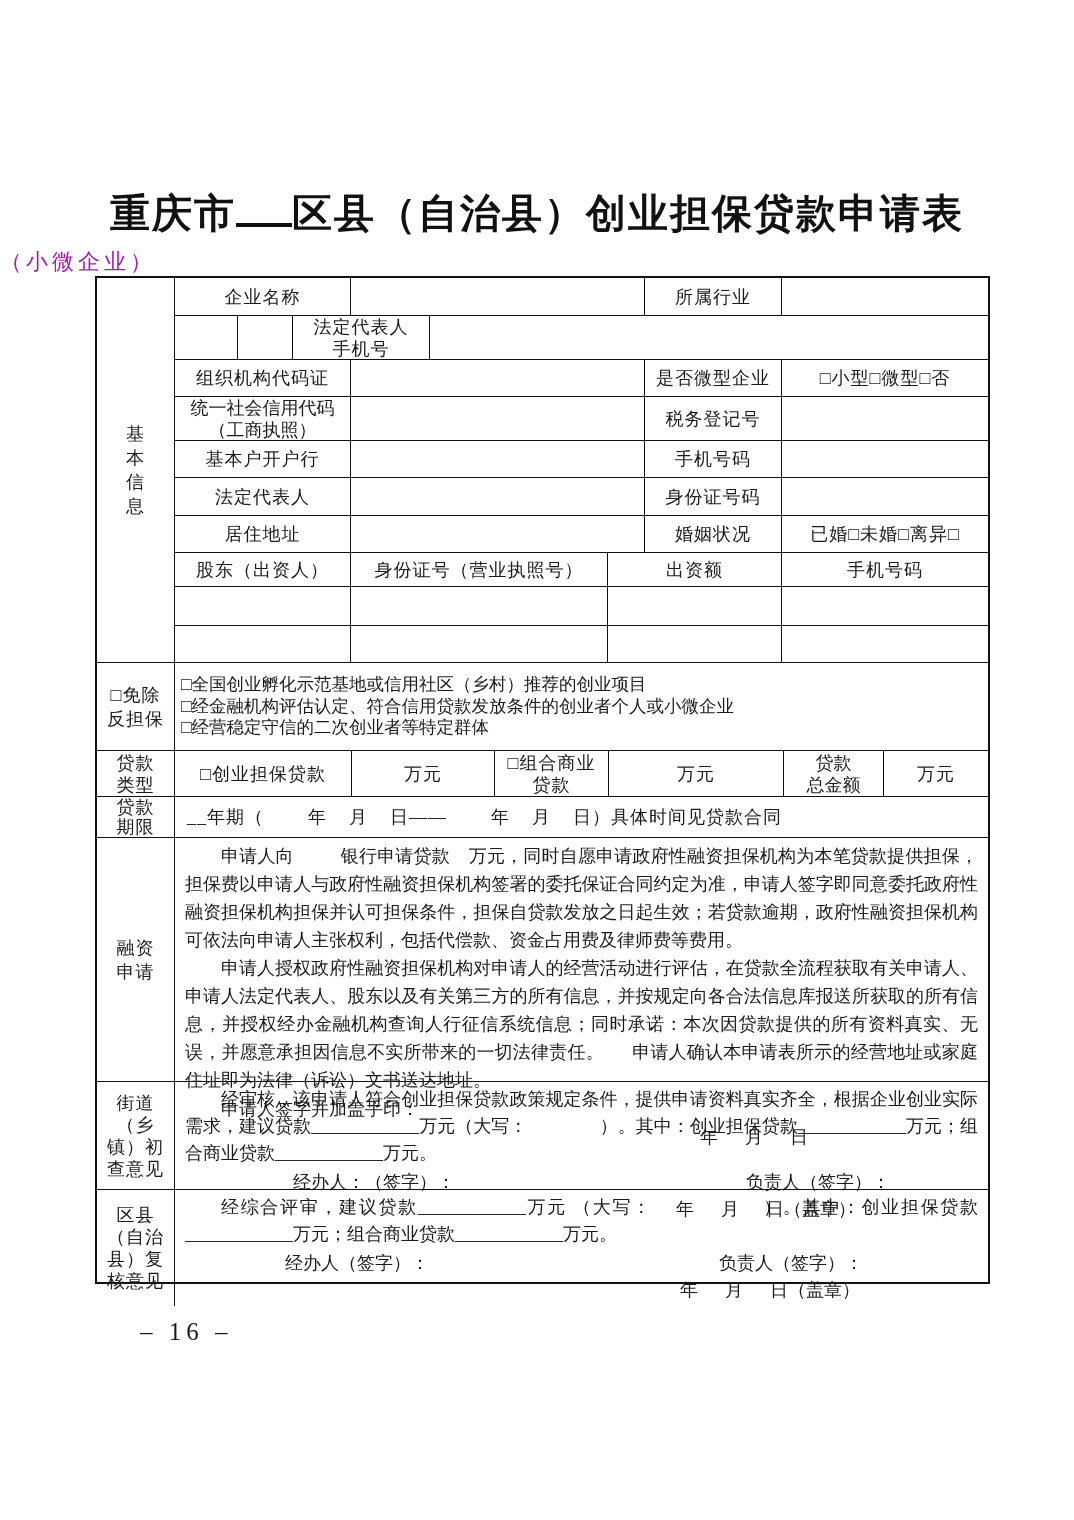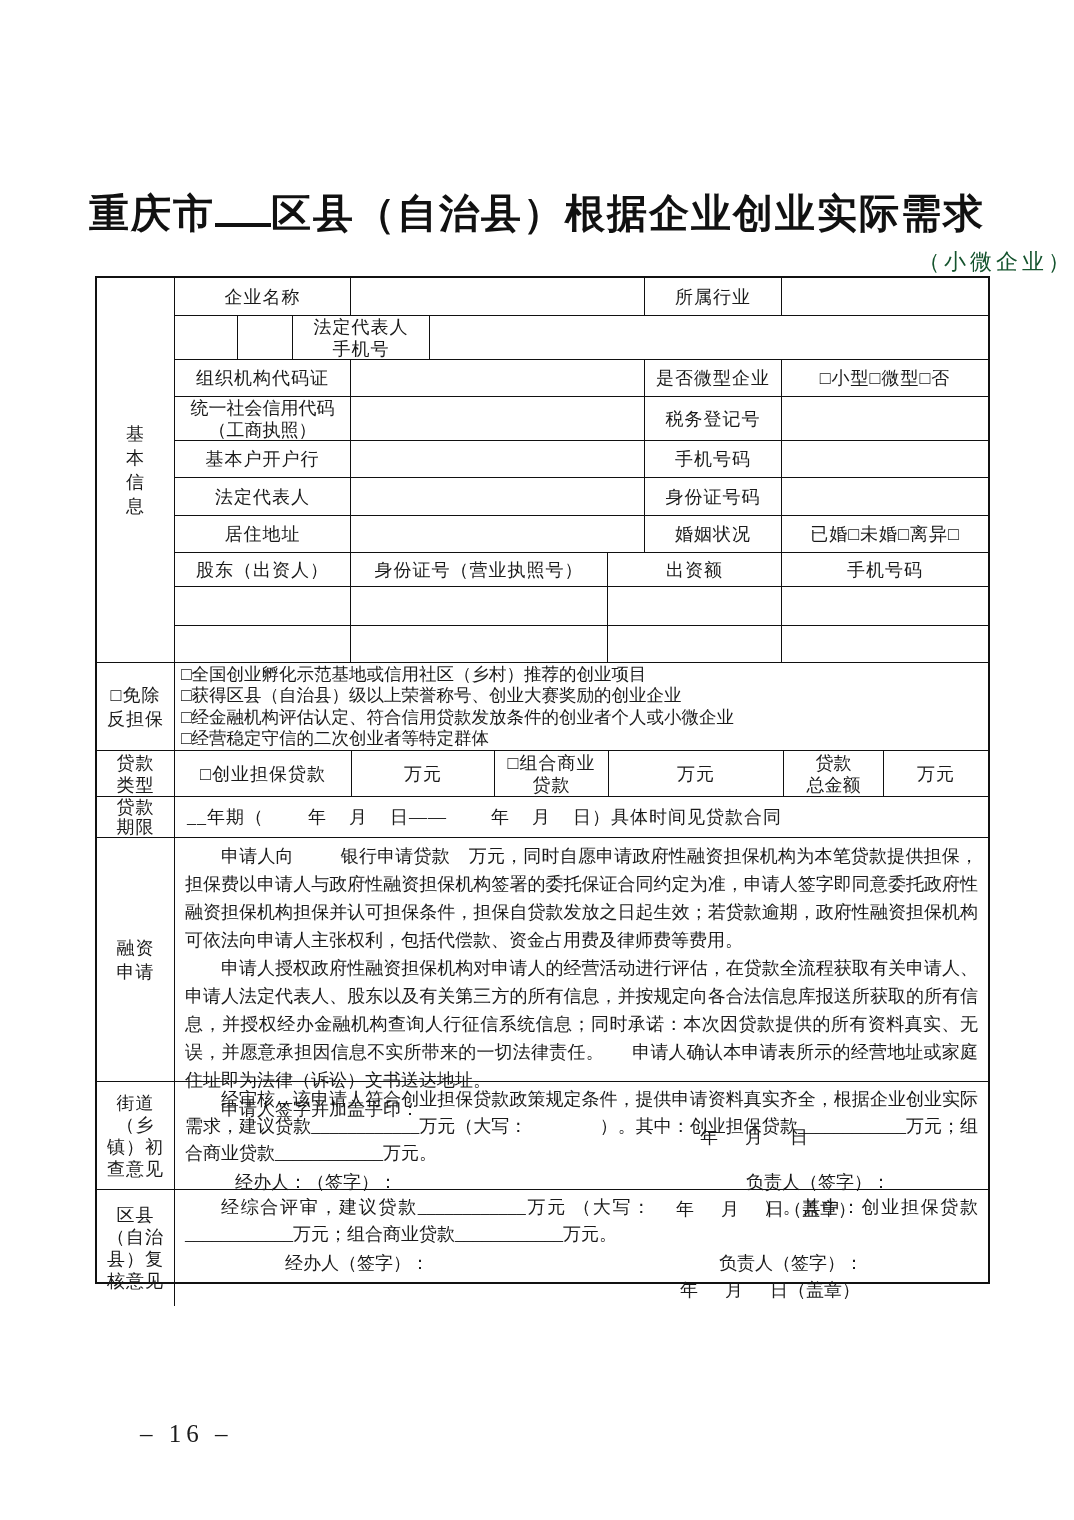--- a/index.html
+++ b/index.html
@@ -8,22 +8,22 @@
     font-family:"Liberation Serif","DejaVu Serif",serif;overflow:hidden;
   }
   .prewrap{white-space:pre-wrap;}
   .doc-title{
     position:absolute;top:186px;left:0;width:100%;text-align:center;
     font-family:"Liberation Sans","DejaVu Sans",sans-serif;font-weight:700;
     font-size:40px;letter-spacing:2px;color:#111;
   }
   .title-blank{display:inline-block;width:56px;height:34px;border-bottom:4px solid #111;vertical-align:baseline;}
   .doc-subtitle{
-    position:absolute;top:247px;left:0;width:100%;text-align:right;
-    font-size:22px;letter-spacing:4px;color:#14532d;
+    position:absolute;top:247px;left:0;width:100%;text-align:left;
+    font-size:22px;letter-spacing:4px;color:#a21caf;
   }
   .form{
     position:absolute;left:95px;top:276px;width:895px;height:1008px;
     border:2px solid #111;box-sizing:border-box;display:flex;flex-direction:column;
     font-size:18px;
   }
   .sec{display:flex;flex-shrink:0;border-bottom:1px solid #111;box-sizing:border-box;}
   .sec:last-child{border-bottom:none;}
   .col-a{
     width:78px;flex-shrink:0;border-right:1px solid #111;box-sizing:border-box;
@@ -47,21 +47,21 @@
   .term-cell{justify-content:flex-start;text-align:left;padding-left:12px;}
   .sign-row{display:flex;margin-top:2px;}
   .date-row{width:fit-content;}
 </style>
 </head>
 <body>
 
 <div class="page">
 
   <div class="doc-title">
-    <span>重庆市</span><span class="title-blank"></span><span>区县（自治县）根据企业创业实际需求</span>
+    <span>重庆市</span><span class="title-blank"></span><span>区县（自治县）创业担保贷款申请表</span>
   </div>
   <div class="doc-subtitle">（小微企业）</div>
 
   <div class="form">
 
     <div class="sec" style="height:385px">
       <div class="col-a prewrap">基
 本
 信
 息</div>
@@ -129,21 +129,20 @@
           <div class="cell grow"></div>
         </div>
       </div>
     </div>
 
     <div class="sec" style="height:88px">
       <div class="col-a prewrap">□免除
 反担保</div>
       <div class="waiver-lines">
         <div>□全国创业孵化示范基地或信用社区（乡村）推荐的创业项目</div>
-        <div>□获得区县（自治县）级以上荣誉称号、创业大赛奖励的创业企业</div>
         <div>□经金融机构评估认定、符合信用贷款发放条件的创业者个人或小微企业</div>
         <div>□经营稳定守信的二次创业者等特定群体</div>
       </div>
     </div>
 
     <div class="sec" style="height:46px">
       <div class="col-a prewrap" style="line-height:22px">贷款
 类型</div>
       <div class="rows">
         <div class="row" style="height:45px">
@@ -181,21 +180,21 @@
     </div>
 
     <div class="sec" style="height:108px">
       <div class="col-a prewrap" style="line-height:22px">街道
 （乡
 镇）初
 查意见</div>
       <div class="rows txt" style="line-height:27px">
         <p class="prewrap">经审核，该申请人符合创业担保贷款政策规定条件，提供申请资料真实齐全，根据企业创业实际需求，建议贷款____________万元（大写：                ）。其中：创业担保贷款____________万元；组合商业贷款____________万元。</p>
         <div class="sign-row">
-          <span style="margin-left:50px">经办人：（签字）：</span>
+          <span style="margin-left:108px">经办人：（签字）：</span>
           <span style="margin-left:auto;margin-right:88px">负责人（签字）：</span>
         </div>
         <div class="date-row prewrap" style="margin-left:auto;margin-right:122px">年      月      日（盖章）</div>
       </div>
     </div>
 
     <div class="sec" style="flex:1">
       <div class="col-a prewrap" style="line-height:22px">区县
 （自治
 县）复
@@ -205,15 +204,15 @@
         <div class="sign-row">
           <span style="margin-left:100px">经办人（签字）：</span>
           <span style="margin-left:auto;margin-right:115px">负责人（签字）：</span>
         </div>
         <div class="date-row prewrap" style="margin-left:auto;margin-right:118px">年      月      日（盖章）</div>
       </div>
     </div>
 
   </div>
 
-  <div style="position:absolute;left:140px;top:1420px;font-size:25px;letter-spacing:5px">– 16 –</div>
+  <div style="position:absolute;left:140px;top:1318px;font-size:25px;letter-spacing:5px">– 16 –</div>
 
 </div>
 
 </body></html>

